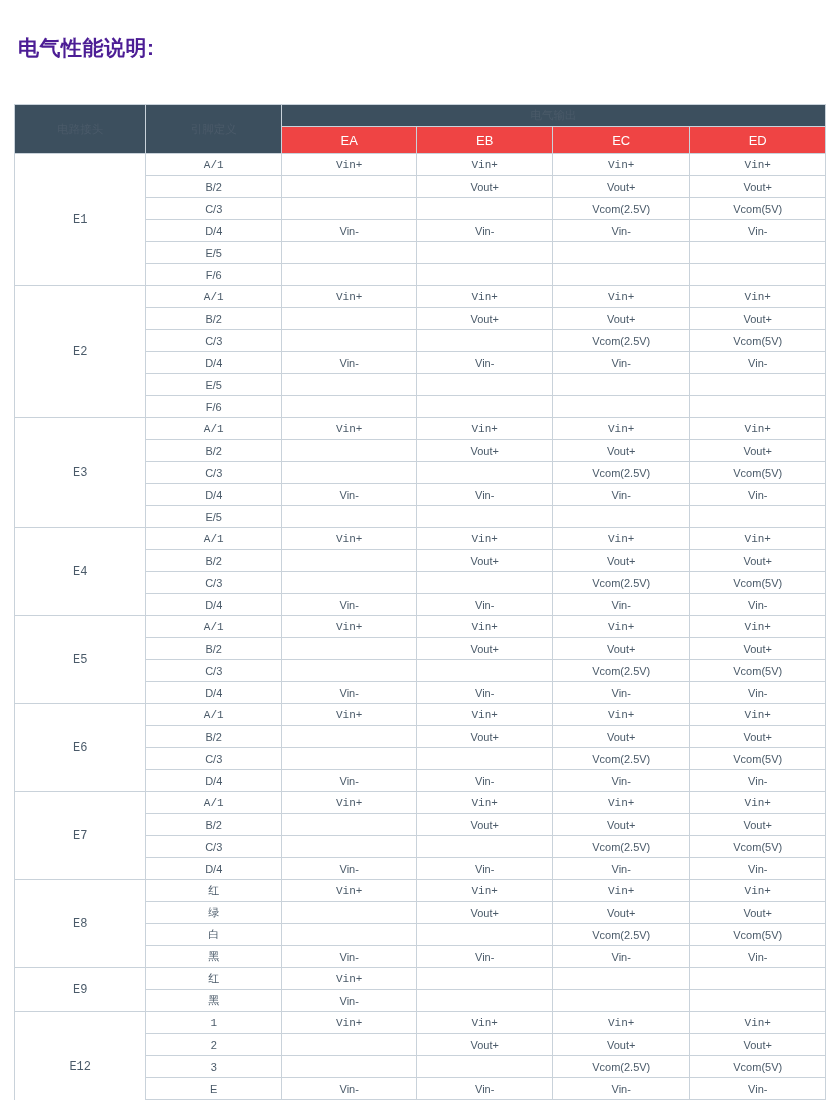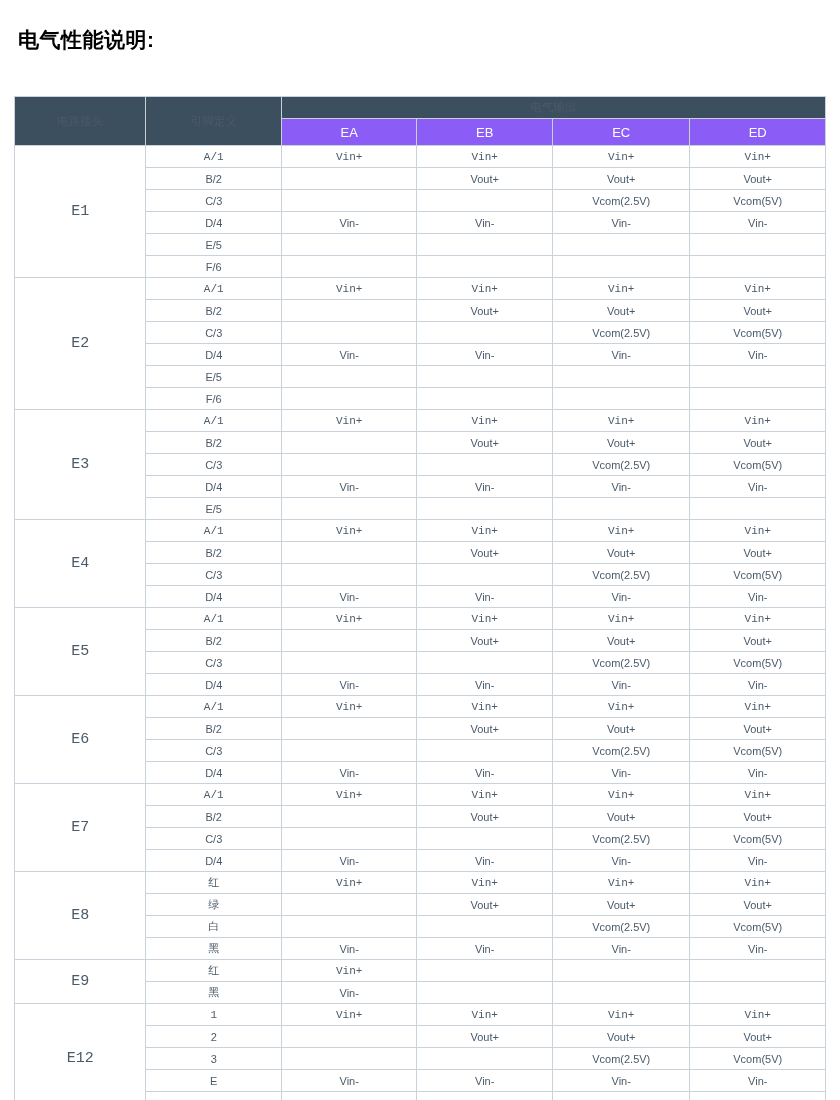--- a/index.html
+++ b/index.html
@@ -16,22 +16,22 @@
   .page {
     width: 840px;
     height: 1100px;
     box-sizing: border-box;
     padding: 18px 14px 0 14px;
     position: relative;
   }
   .page-title {
     font-size: 21px;
     font-weight: bold;
-    color: #000000;
-    margin: 8px 0 0 4px;
+    color: #4c1d95;
+    margin: 16px 0 0 4px;
     letter-spacing: 0.5px;
   }
   table.spec {
     border-collapse: collapse;
     width: 812px;
     margin-top: 42px;
     table-layout: fixed;
     font-size: 11px;
   }
   table.spec th, table.spec td {
@@ -44,31 +44,31 @@
     font-weight: normal;
   }
   thead th {
     background: #3c4f5e;
     color: #ffffff;
     border: 1px solid #3c4f5e;
     font-size: 11.5px;
     height: 26px;
   }
   thead th.sub {
-    background: #8b5cf6;
+    background: #ef4444;
     color: #ffffff;
     border-top: 1px solid #6b7b88;
     font-size: 13px;
     height: 26px;
   }
   thead th.conn, thead th.pin {
     font-size: 11.5px;
   }
   td.conn {
-    font-size: 15px;
+    font-size: 12px;
     color: #4a5a69;
   }
   td.pin {
     font-size: 11px;
     color: #4a5a69;
   }
   td.val {
     font-size: 11px;
     color: #4a5a69;
   }

